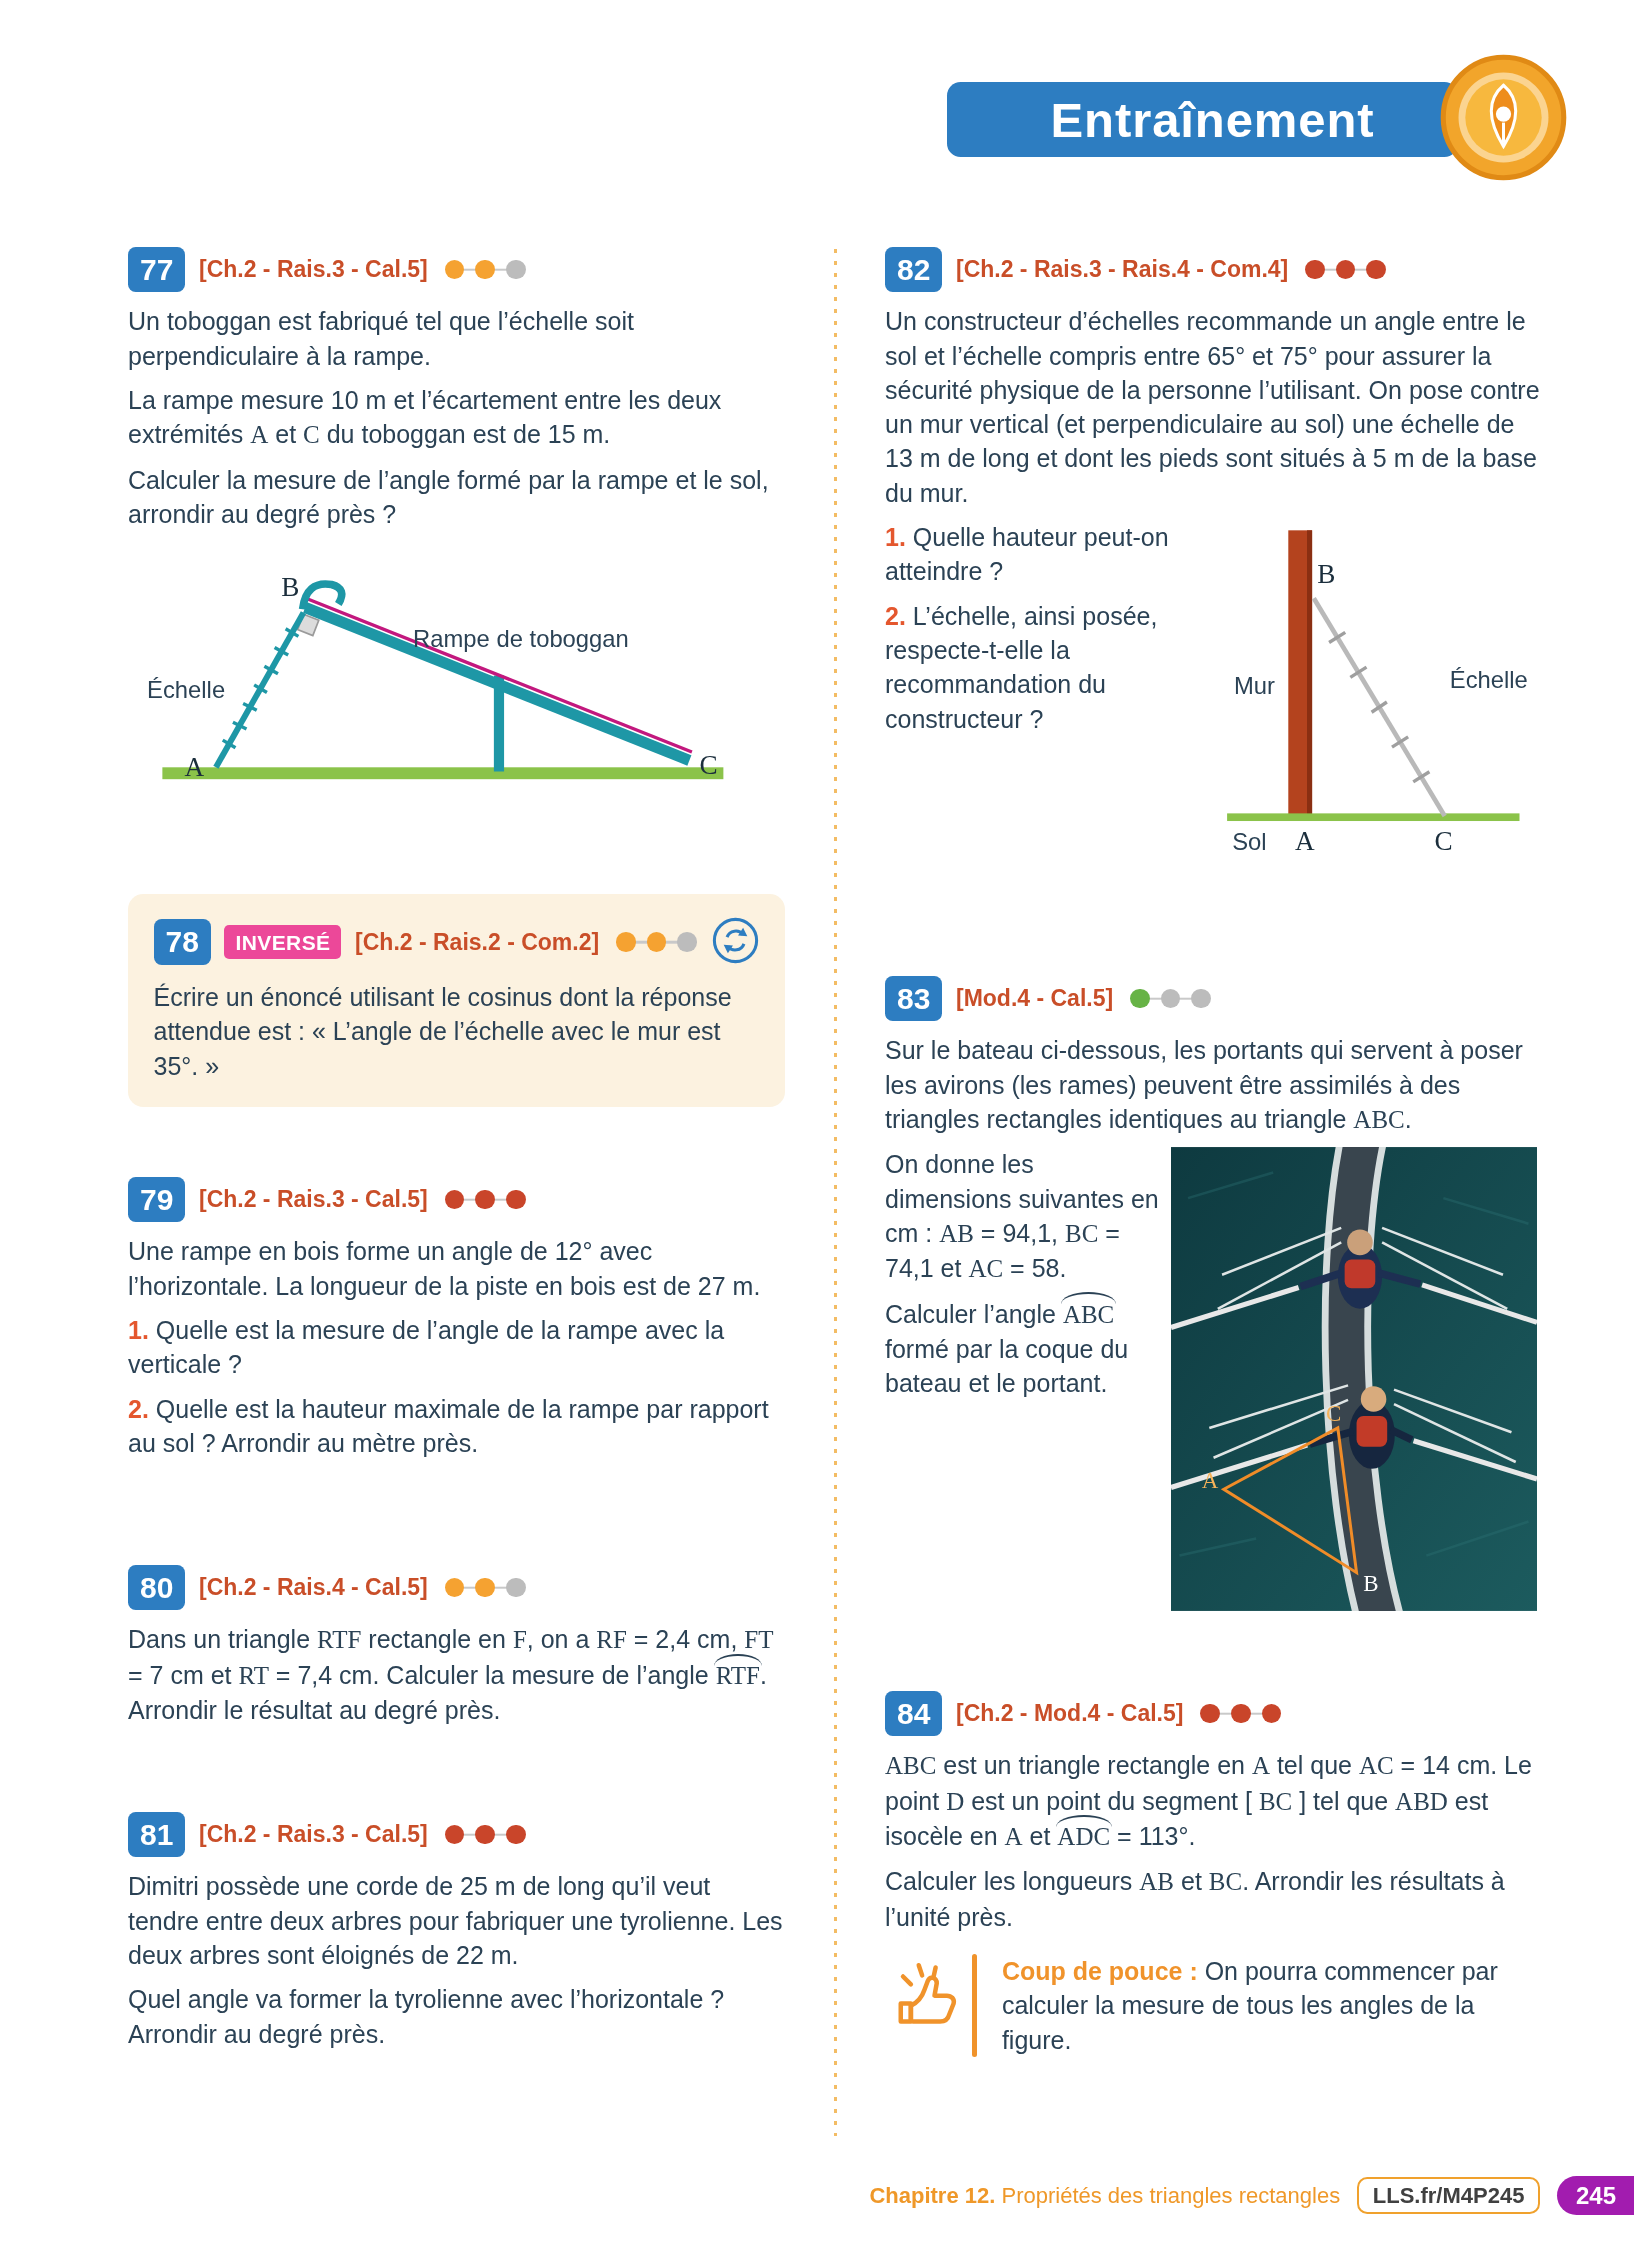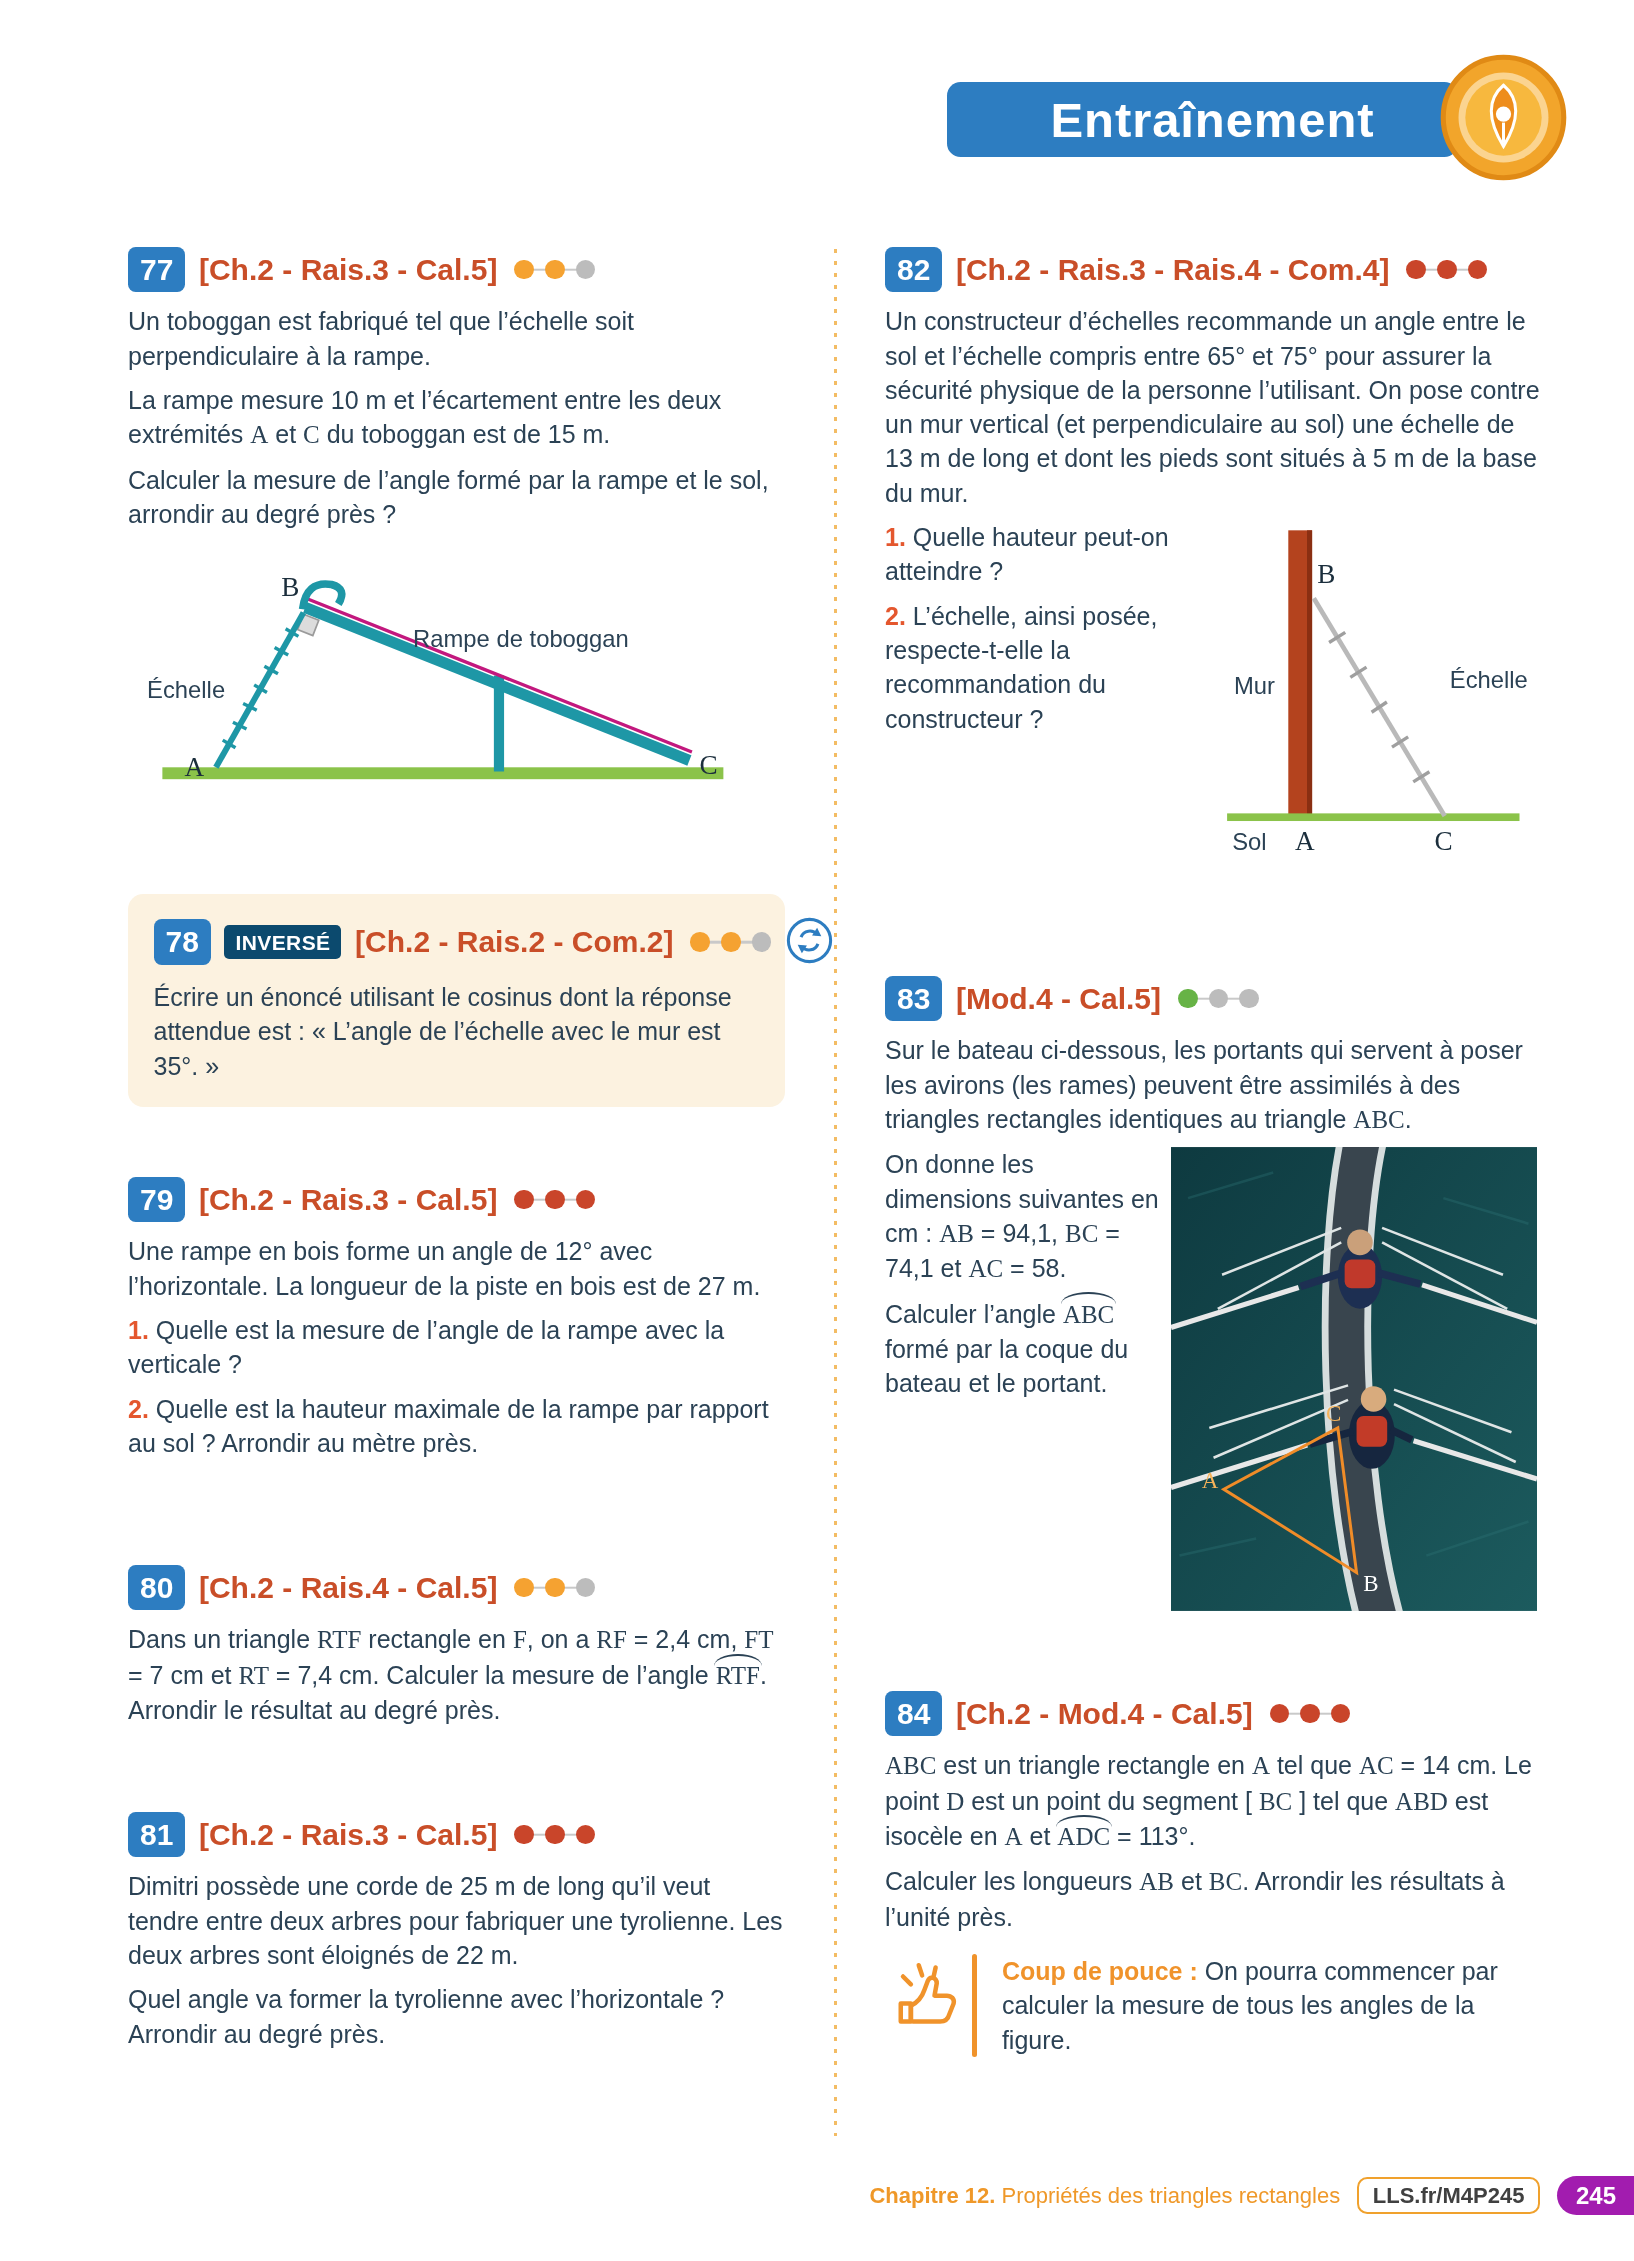--- a/index.html
+++ b/index.html
@@ -15,36 +15,36 @@
 
   
   .divider{position:absolute;left:834px;top:249px;height:1887px;width:3.4px;
            background:repeating-linear-gradient(#f3bc64 0 4.3px,transparent 4.3px 12px);}
 
   
   .ex{position:absolute;width:657px;}
   .ex-head{display:flex;align-items:center;gap:13.6px;margin-bottom:12px;}
   .badge{background:#2d7dc1;color:#fff;font-weight:bold;font-size:30px;line-height:1;
          padding:7.7px 12px;border-radius:7.7px;}
-  .tags{color:#c94e28;font-size:30px;font-weight:700;white-space:nowrap;}
+  .tags{color:#c94e28;font-size:23px;font-weight:700;white-space:nowrap;}
   .dots{position:relative;display:flex;align-items:center;gap:11px;margin-left:3.4px;height:20.4px;}
   .dots::before{content:"";position:absolute;left:6.8px;right:6.8px;top:50%;height:2.6px;
                 background:#c9c9c9;transform:translateY(-50%);}
   .dot{width:19.6px;height:19.6px;border-radius:50%;position:relative;}
   p.t{font-size:25px;line-height:1.37;margin-bottom:10.2px;}
   .num{color:#e4572e;font-weight:bold;}
   .m{font-family:"Liberation Serif",serif;}
   .arc{position:relative;display:inline-block;}
   .arc::before{content:"";position:absolute;left:-1.7px;right:-1.7px;top:-5.1px;height:10.2px;
                border-top:2.6px solid currentColor;border-radius:50% / 100% 100% 0 0;}
   .b{font-weight:bold;}
 
   
   .box78{background:#fcf2e0;border-radius:15.3px;padding:22px 25.5px 24px 25.5px;width:657px;}
-  .inv{background:#0c4a6e;color:#fff;font-weight:bold;font-size:21px;padding:6.8px 11px;
+  .inv{background:#ec4899;color:#fff;font-weight:bold;font-size:21px;padding:6.8px 11px;
        border-radius:5.1px;letter-spacing:0.4px;line-height:1;}
   .refresh{margin-left:auto;}
 
   
   .row{display:flex;gap:12px;align-items:flex-start;}
   .qcol{width:325px;flex:none;}
   .txtcol{width:274px;flex:none;}
 
   
   .coup{display:flex;gap:15.3px;margin-top:20.4px;align-items:flex-start;}

